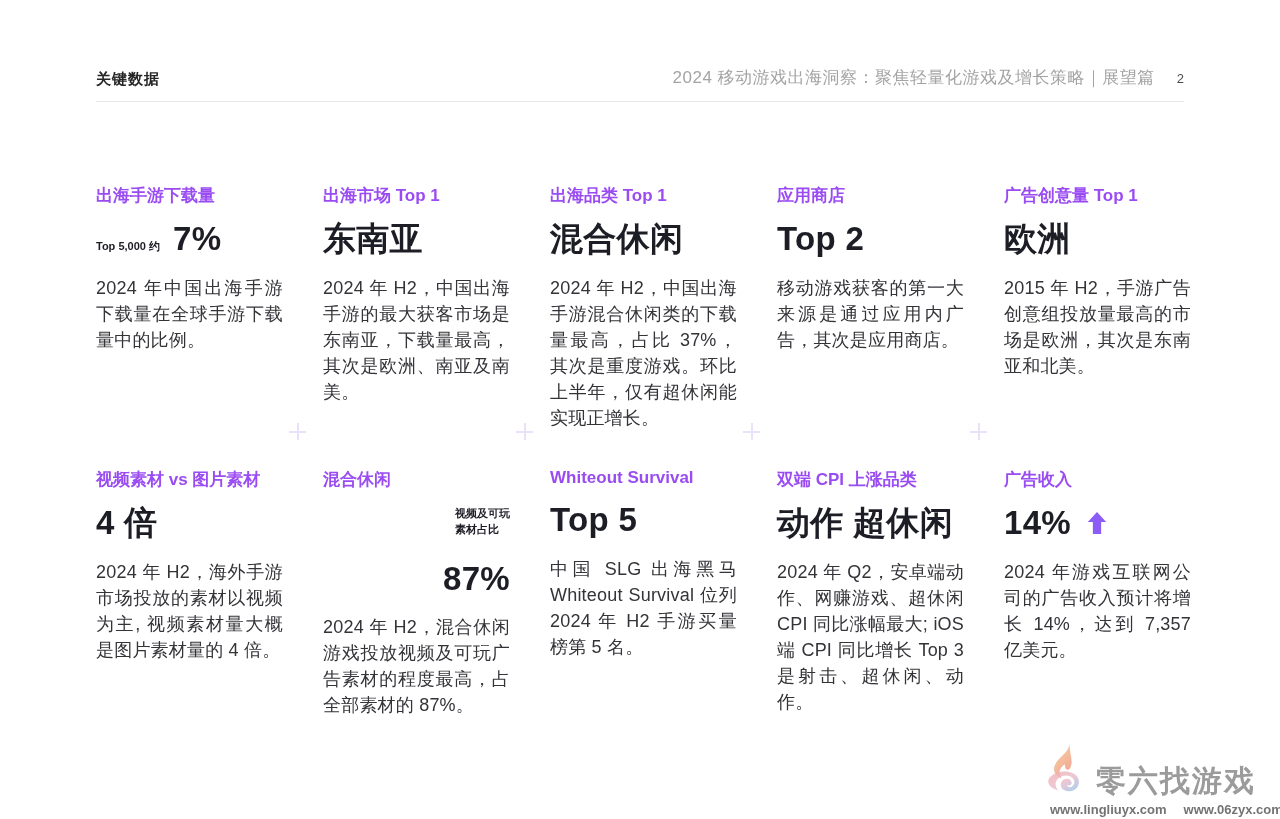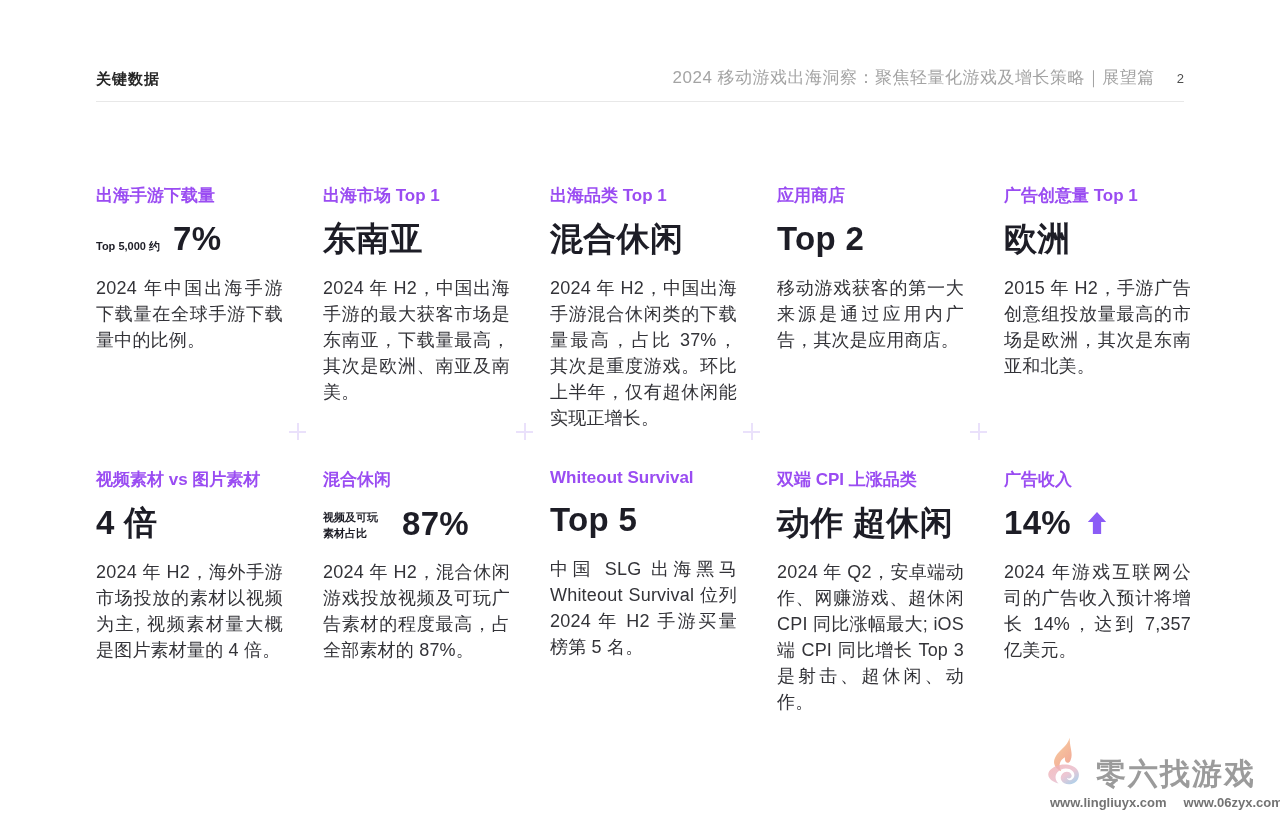--- a/index.html
+++ b/index.html
@@ -49,21 +49,21 @@
     font-size:17px; font-weight:700;
     margin-bottom:15px;
     white-space:nowrap;
   }
   .card-headline {
     display:flex; align-items:baseline; gap:13px;
     color:var(--headline,#1d1d26);
     margin-bottom:17px;
     min-height:36px;
   }
-  .card-headline.align-end { align-items:flex-end; gap:24px; }
+  .card-headline.align-end { align-items:flex-end; gap:24px;flex-direction:column; }
   .headline-big {
     font-size:33px; font-weight:800; letter-spacing:0.3px;
     white-space:nowrap; line-height:1.05;
   }
   .headline-prefix {
     font-size:11px; font-weight:700; line-height:1.45;
     white-space:pre-line;
   }
   .card-body {
     font-size:18px; line-height:26px;
@@ -86,21 +86,21 @@
     content:""; position:absolute; top:0; bottom:0; left:7.5px; width:2px;
     background:var(--cross,#eae1fb);
   }
   .cross-1 { left:289px; }
   .cross-2 { left:516px; }
   .cross-3 { left:743px; }
   .cross-4 { left:970px; }
 
   
   .watermark {
-    position:absolute; right:20px; bottom:9px;
+    position:absolute; right:20px; bottom:2px;
     width:222px;
   }
   .watermark-top { display:flex; align-items:flex-end; }
   .watermark-logo { flex:0 0 auto; margin-right:4px; }
   .watermark-brand {
     font-size:30px; font-weight:800; color:#9b9b9b;
     letter-spacing:2px; line-height:1.1; white-space:nowrap;
     padding-bottom:4px;
   }
   .watermark-urls {

